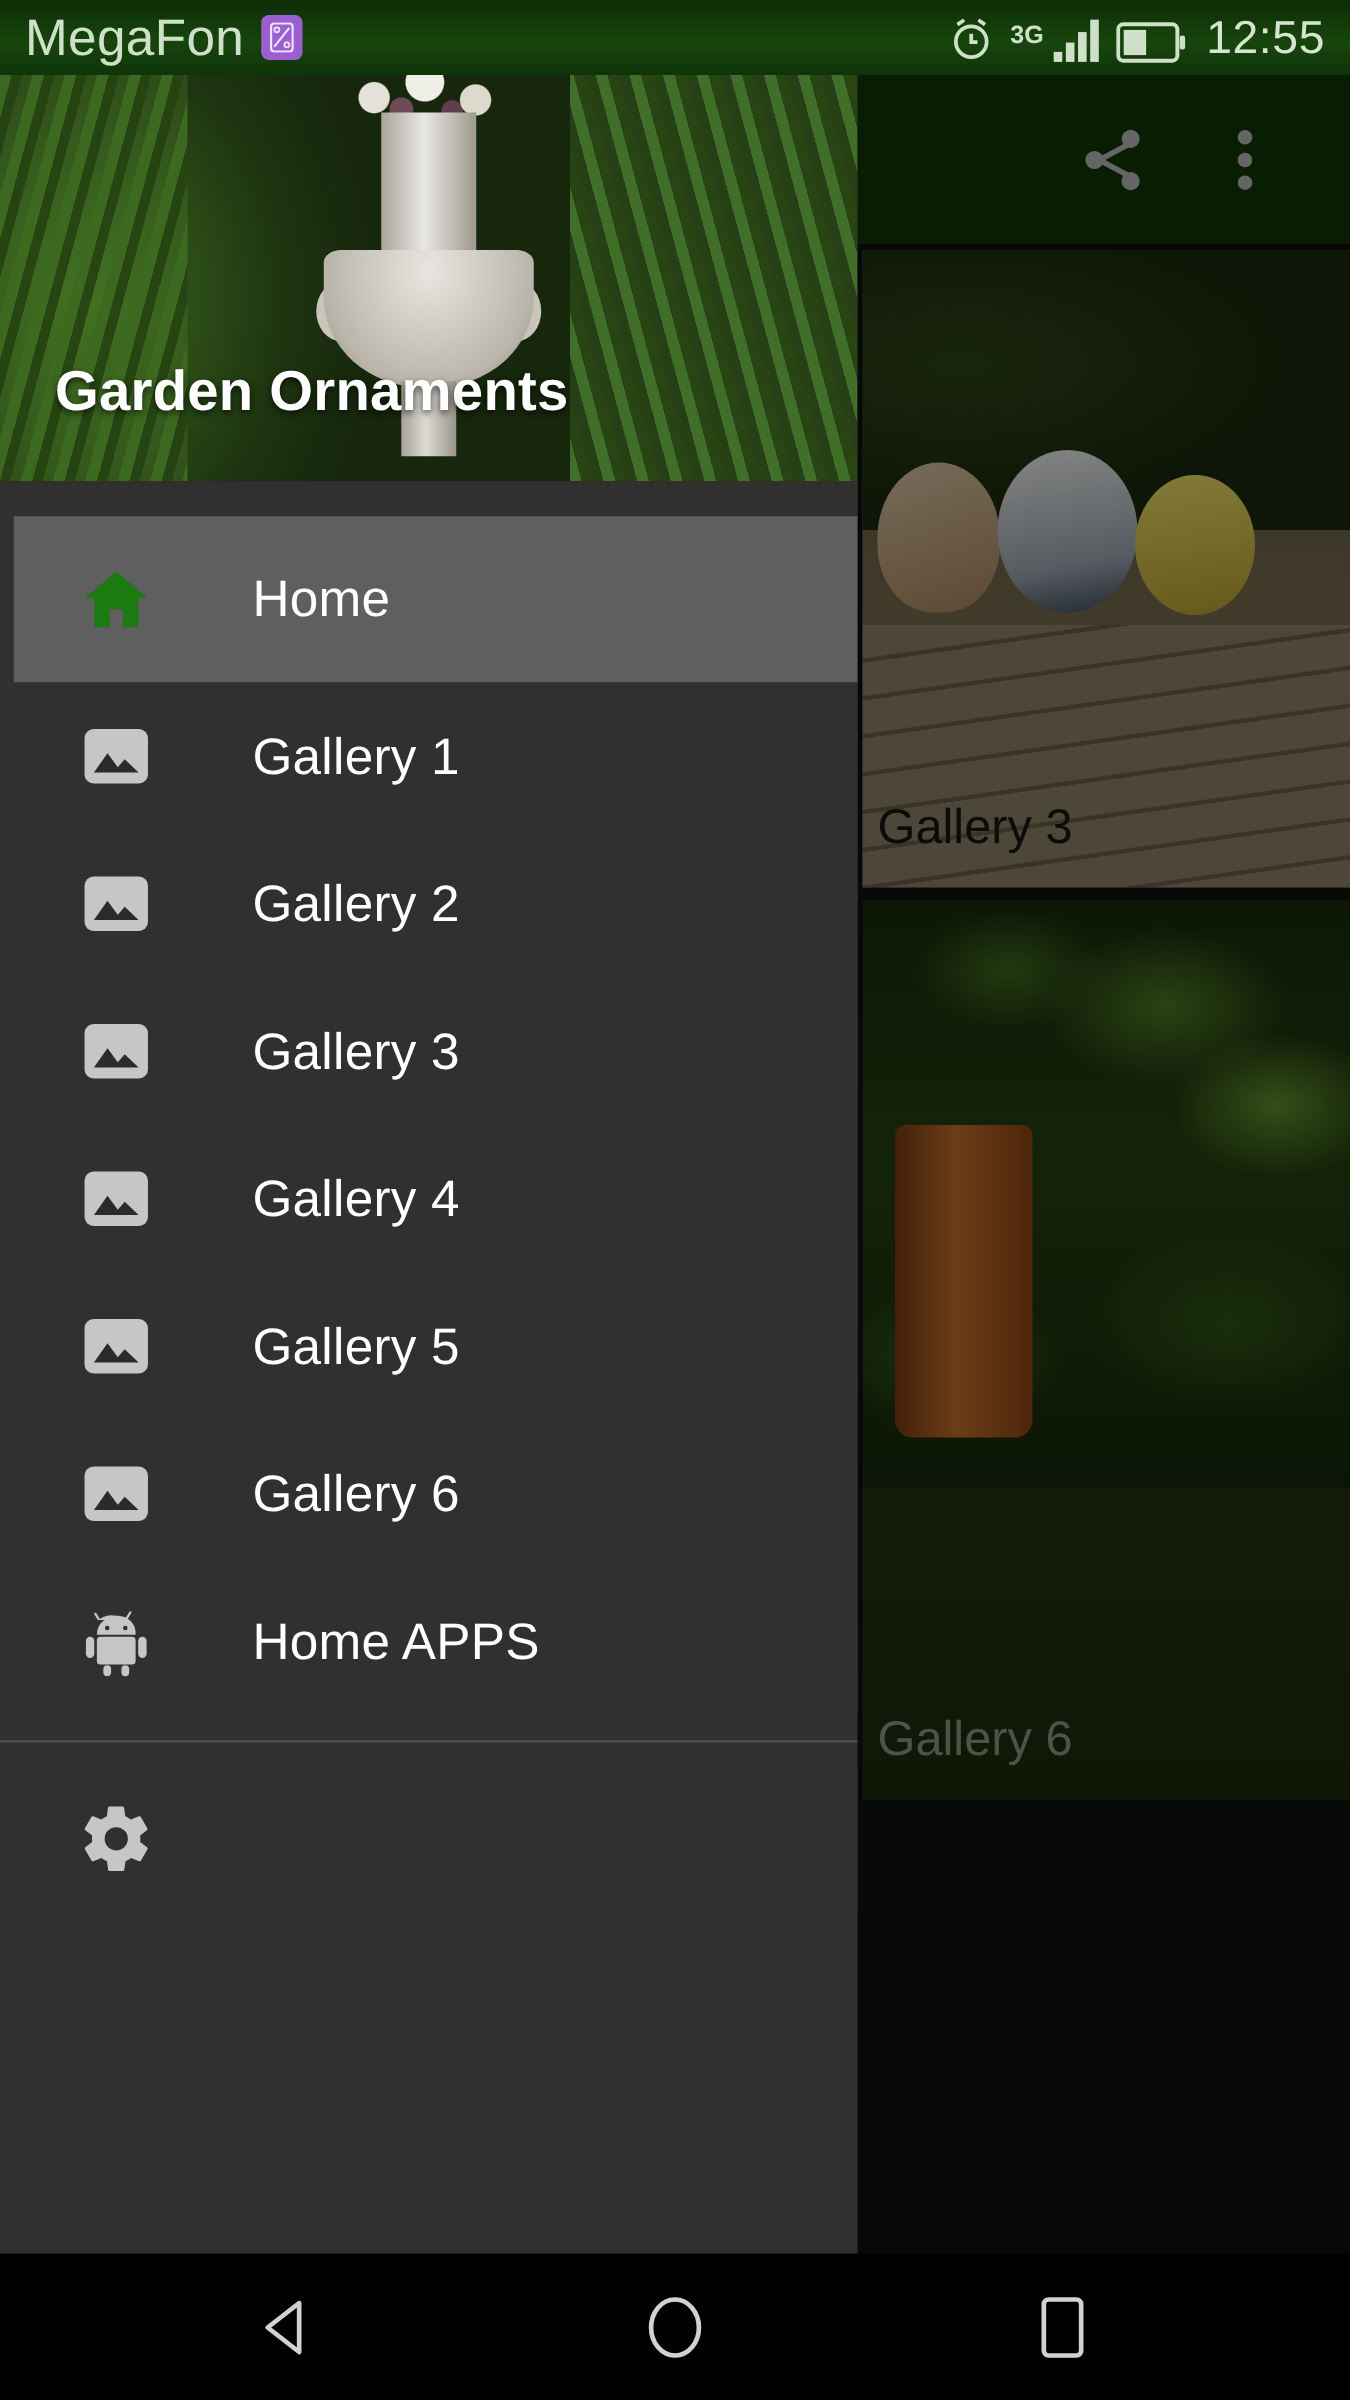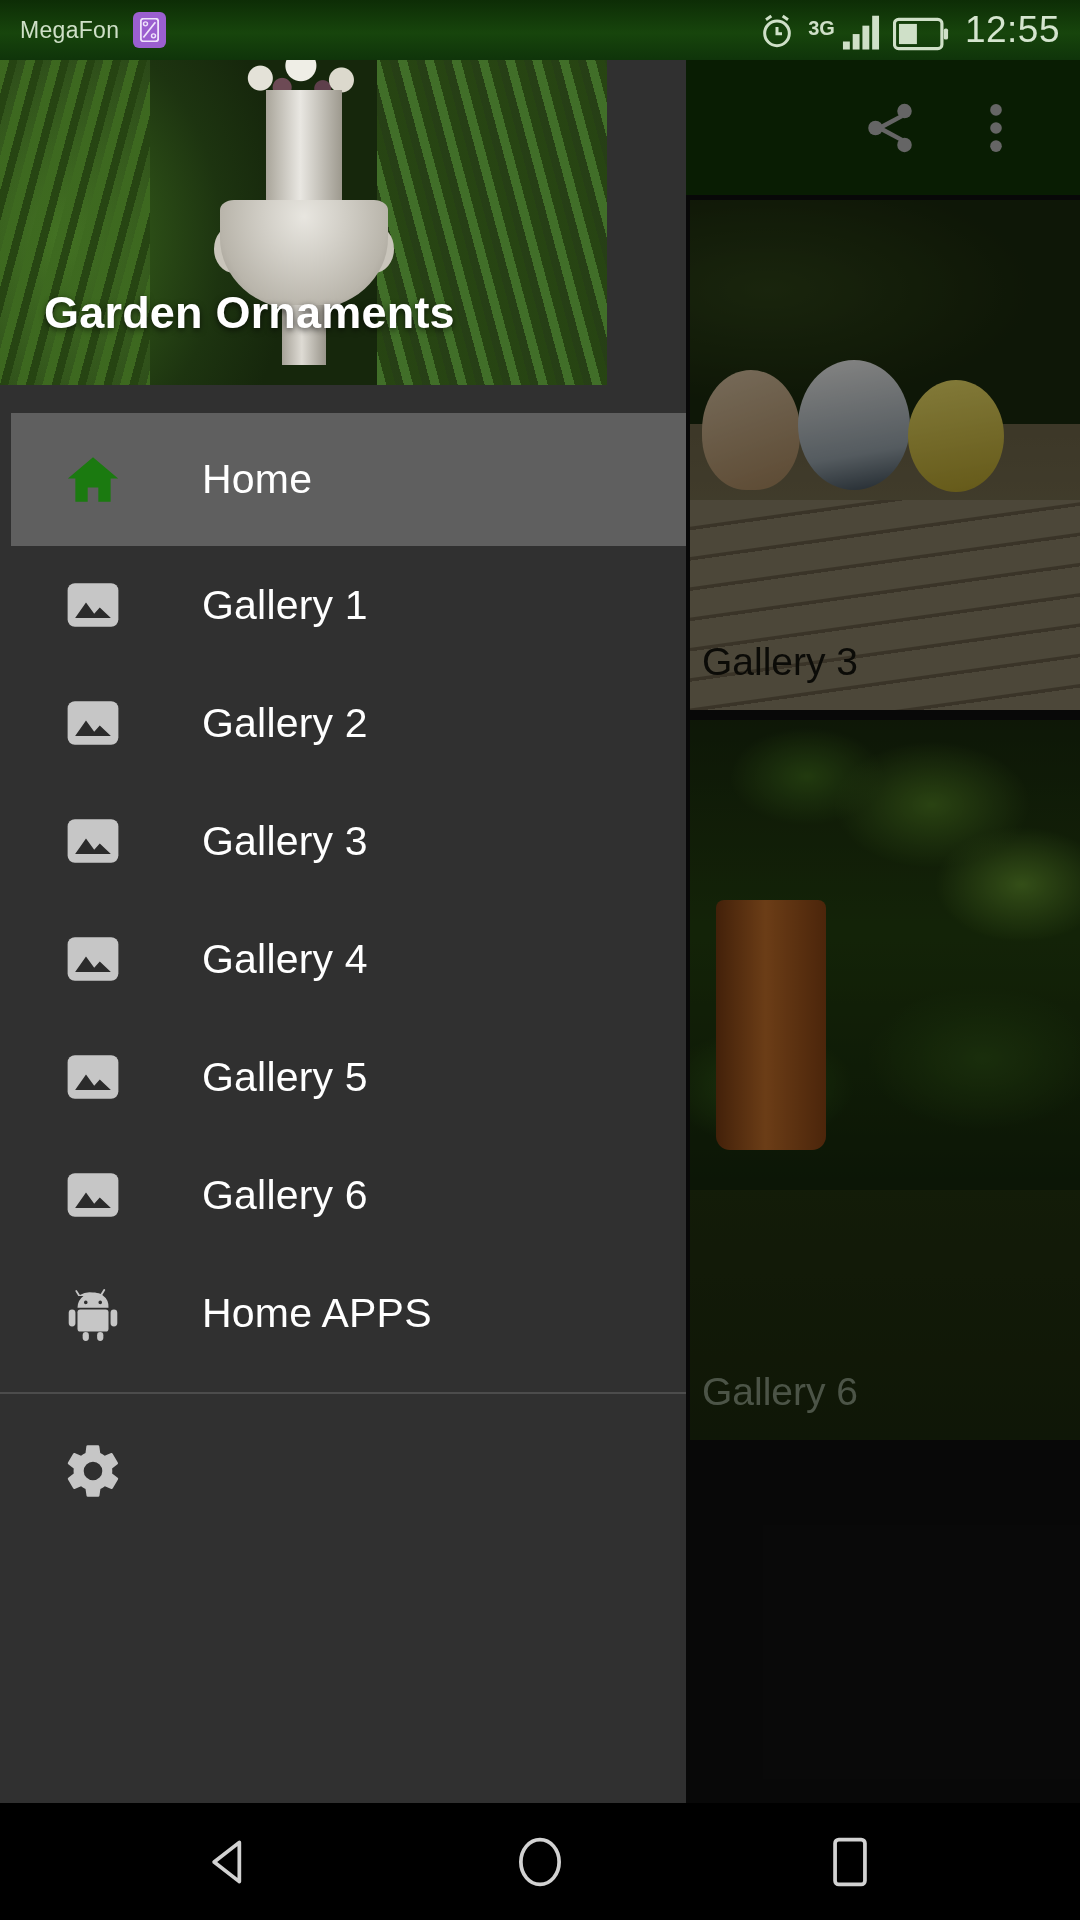--- a/index.html
+++ b/index.html
@@ -12,21 +12,21 @@
   #screen { position:relative; width:1080px; height:1920px; overflow:hidden; background:#000; }
 
   
   #status-bar {
     position:absolute; left:0; top:0; width:1080px; height:60px;
     background:linear-gradient(180deg,#0d2d06 0%,#17450c 55%,#0f340a 100%);
     display:flex; align-items:center; justify-content:space-between;
     padding:0 20px;
   }
   .sb-left { display:flex; align-items:center; gap:14px; }
-  .carrier { color:#cfe0c8; font-size:23px; letter-spacing:.3px; }
+  .carrier { color:#cfe0c8; font-size:41px; letter-spacing:.3px; }
   .sim-badge {
     width:33px; height:36px; border-radius:6px; background:#9b5fd0;
     display:flex; align-items:center; justify-content:center;
   }
   .sim-badge svg { display:block; }
   .sb-right { display:flex; align-items:flex-end; gap:9px; }
   .sb-right svg { display:block; }
   .net-label { color:#cfe0c8; font-size:20px; position:relative; top:-11px; left:2px; font-weight:600;}
   .clock { color:#d5e5cf; font-size:37px; letter-spacing:.5px; margin-left:7px; }
 
@@ -87,21 +87,21 @@
 
   
   #scrim { position:absolute; left:0; top:60px; width:1080px; height:1800px; background:rgba(0,0,0,.45); }
 
   
   #drawer {
     position:absolute; left:0; top:60px; width:686px; height:1743px;
     background:#303030; overflow:hidden;
   }
   #drawer-header {
-    position:relative; width:607px; height:325px; overflow:hidden;
+    position:relative; width:686px; height:325px; overflow:hidden;
   }
   #drawer-header .hdr-bg { position:absolute; inset:0;
      background:
        radial-gradient(ellipse 230px 300px at 10% 55%,#3d6b1e 0%,#1d3410 70%,#16270c 100%),
        radial-gradient(ellipse 220px 320px at 92% 45%,#47761f 0%,#1e3511 72%,#15250b 100%),
        linear-gradient(180deg,#22400f 0%,#1a3109 55%,#15280a 100%);
   }
   #drawer-header .hedge-l { position:absolute; left:0; top:0; width:150px; height:100%;
      background:repeating-linear-gradient(105deg,#3e6a20 0 9px,#264412 9px 17px,#54853048 17px 25px); opacity:.95;}
   #drawer-header .hedge-r { position:absolute; right:0; top:0; width:230px; height:100%;

